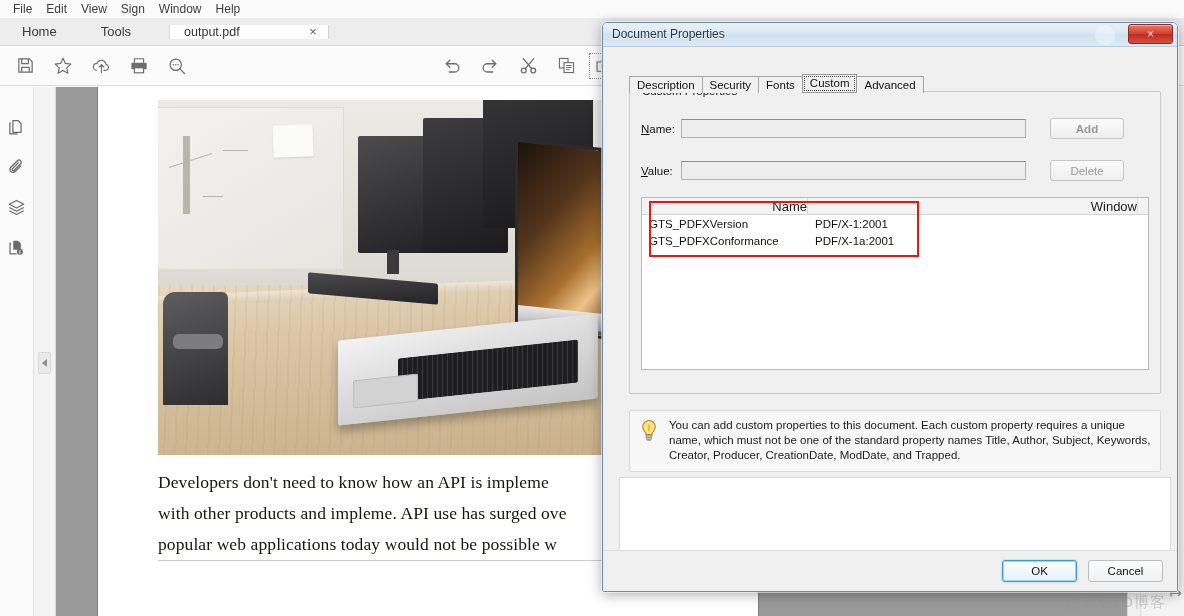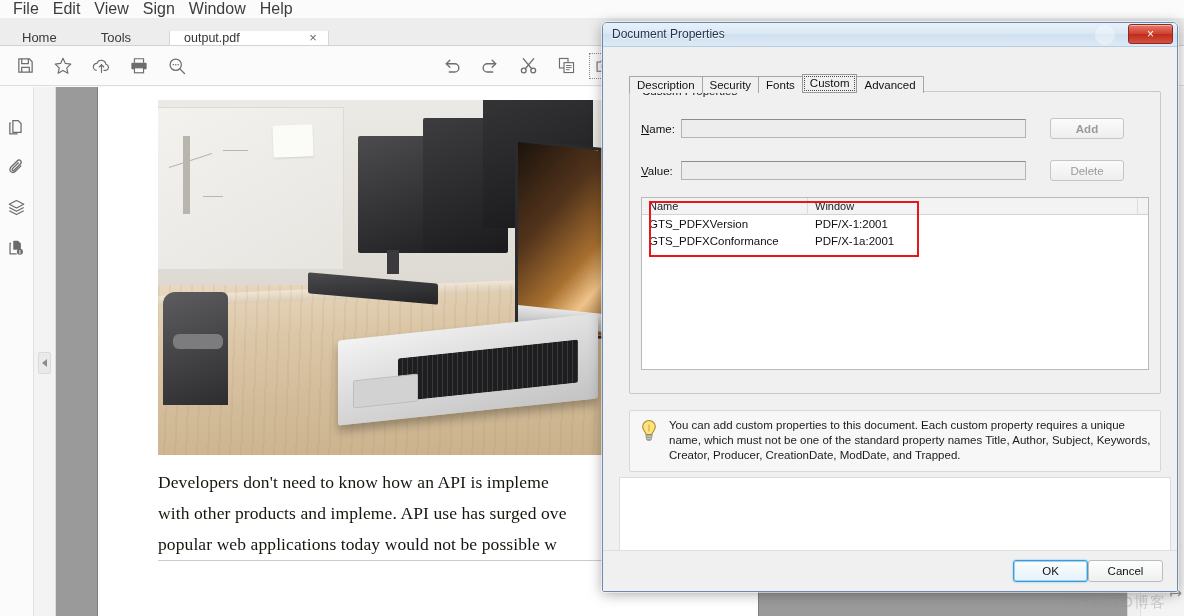--- a/index.html
+++ b/index.html
@@ -16,29 +16,29 @@
 
   
   #app { position:absolute; inset:0; background:#fbfbfb; }
 
   
   .menubar {
     position:absolute; left:0; top:0; width:1184px; height:18px;
     background:#fbfbfb; display:flex; align-items:center; padding-left:6px;
   }
   .menubar .mi {
-    font-size:16px; color:#3d3d3d; padding:0 7px; line-height:18px;
+    font-size:12px; color:#3d3d3d; padding:0 7px; line-height:18px;
     white-space:nowrap; cursor:default;
   }
 
   
   .tabstrip {
     position:absolute; left:0; top:18px; width:1184px; height:28px;
     background:#ededed; border-bottom:1px solid #d2d2d2;
-    display:flex; align-items:flex-end;
+    display:flex; align-items:center;
   }
   .navbtn {
     display:flex; align-items:center; justify-content:center;
     padding:0 22px; font-size:13px; color:#3a3a3a; cursor:default;
     background:#ededed;
   }
   .doctab {
     width:160px; background:#ffffff; border-left:1px solid #d6d6d6;
     border-right:1px solid #d6d6d6; display:flex; align-items:center;
     justify-content:space-between; padding:0 8px 0 14px; margin-left:16px;
@@ -272,22 +272,22 @@
   
   .listbox {
     position:absolute; left:11px; top:105px; right:11px; height:173px;
     background:#ffffff; border:1px solid #b9b9b9;
   }
   .lhead {
     display:flex; height:17px; background:#f3f3f3;
     border-bottom:1px solid #d3d3d3; align-items:center;
   }
   .lhead .hc {
-    font-size:11px; color:#222; padding-left:7px; height:17px;
-    line-height:17px; border-right:1px solid #dcdcdc;
+    font-size:13px; color:#222; padding-left:7px; height:17px;
+    line-height:17px; border-right:1px solid #dcdcdc;text-align:right;
   }
   .hc.c1 { width:166px; }
   .hc.c2 { width:330px; }
   .hc.c3 { flex:1; border-right:none; }
   .lrow { display:flex; height:17px; align-items:center; }
   .lrow .lc { font-size:11.5px; color:#111; padding-left:7px; }
   .lc.c1 { width:166px; }
   .lc.c2 { width:330px; }
   .redbox {
     position:absolute; left:7px; top:3px; width:270px; height:56px;
@@ -310,20 +310,21 @@
   .dlg-footer {
     position:absolute; left:0; right:0; bottom:0; height:41px;
     background:#f0f0f0; border-top:1px solid #dedede;
     display:flex; align-items:center; justify-content:flex-end; padding-right:14px;
   }
   .fbtn {
     width:75px; height:22px; font-size:11.5px; color:#111;
     background:linear-gradient(180deg,#fdfdfd,#eef0f2);
     border:1px solid #bcbcbc; border-radius:3px;
     display:flex; align-items:center; justify-content:center; cursor:default;
+    margin-left:11px;
   }
   .fbtn.primary {
     border:1px solid #3c9ad4;
     box-shadow:0 0 0 1px #9ed3f0 inset, 0 0 2px #6cbbe8;
     background:linear-gradient(180deg,#fbfdfe,#e6f2fb);
   }
 </style>
 </head>
 <body>
 

